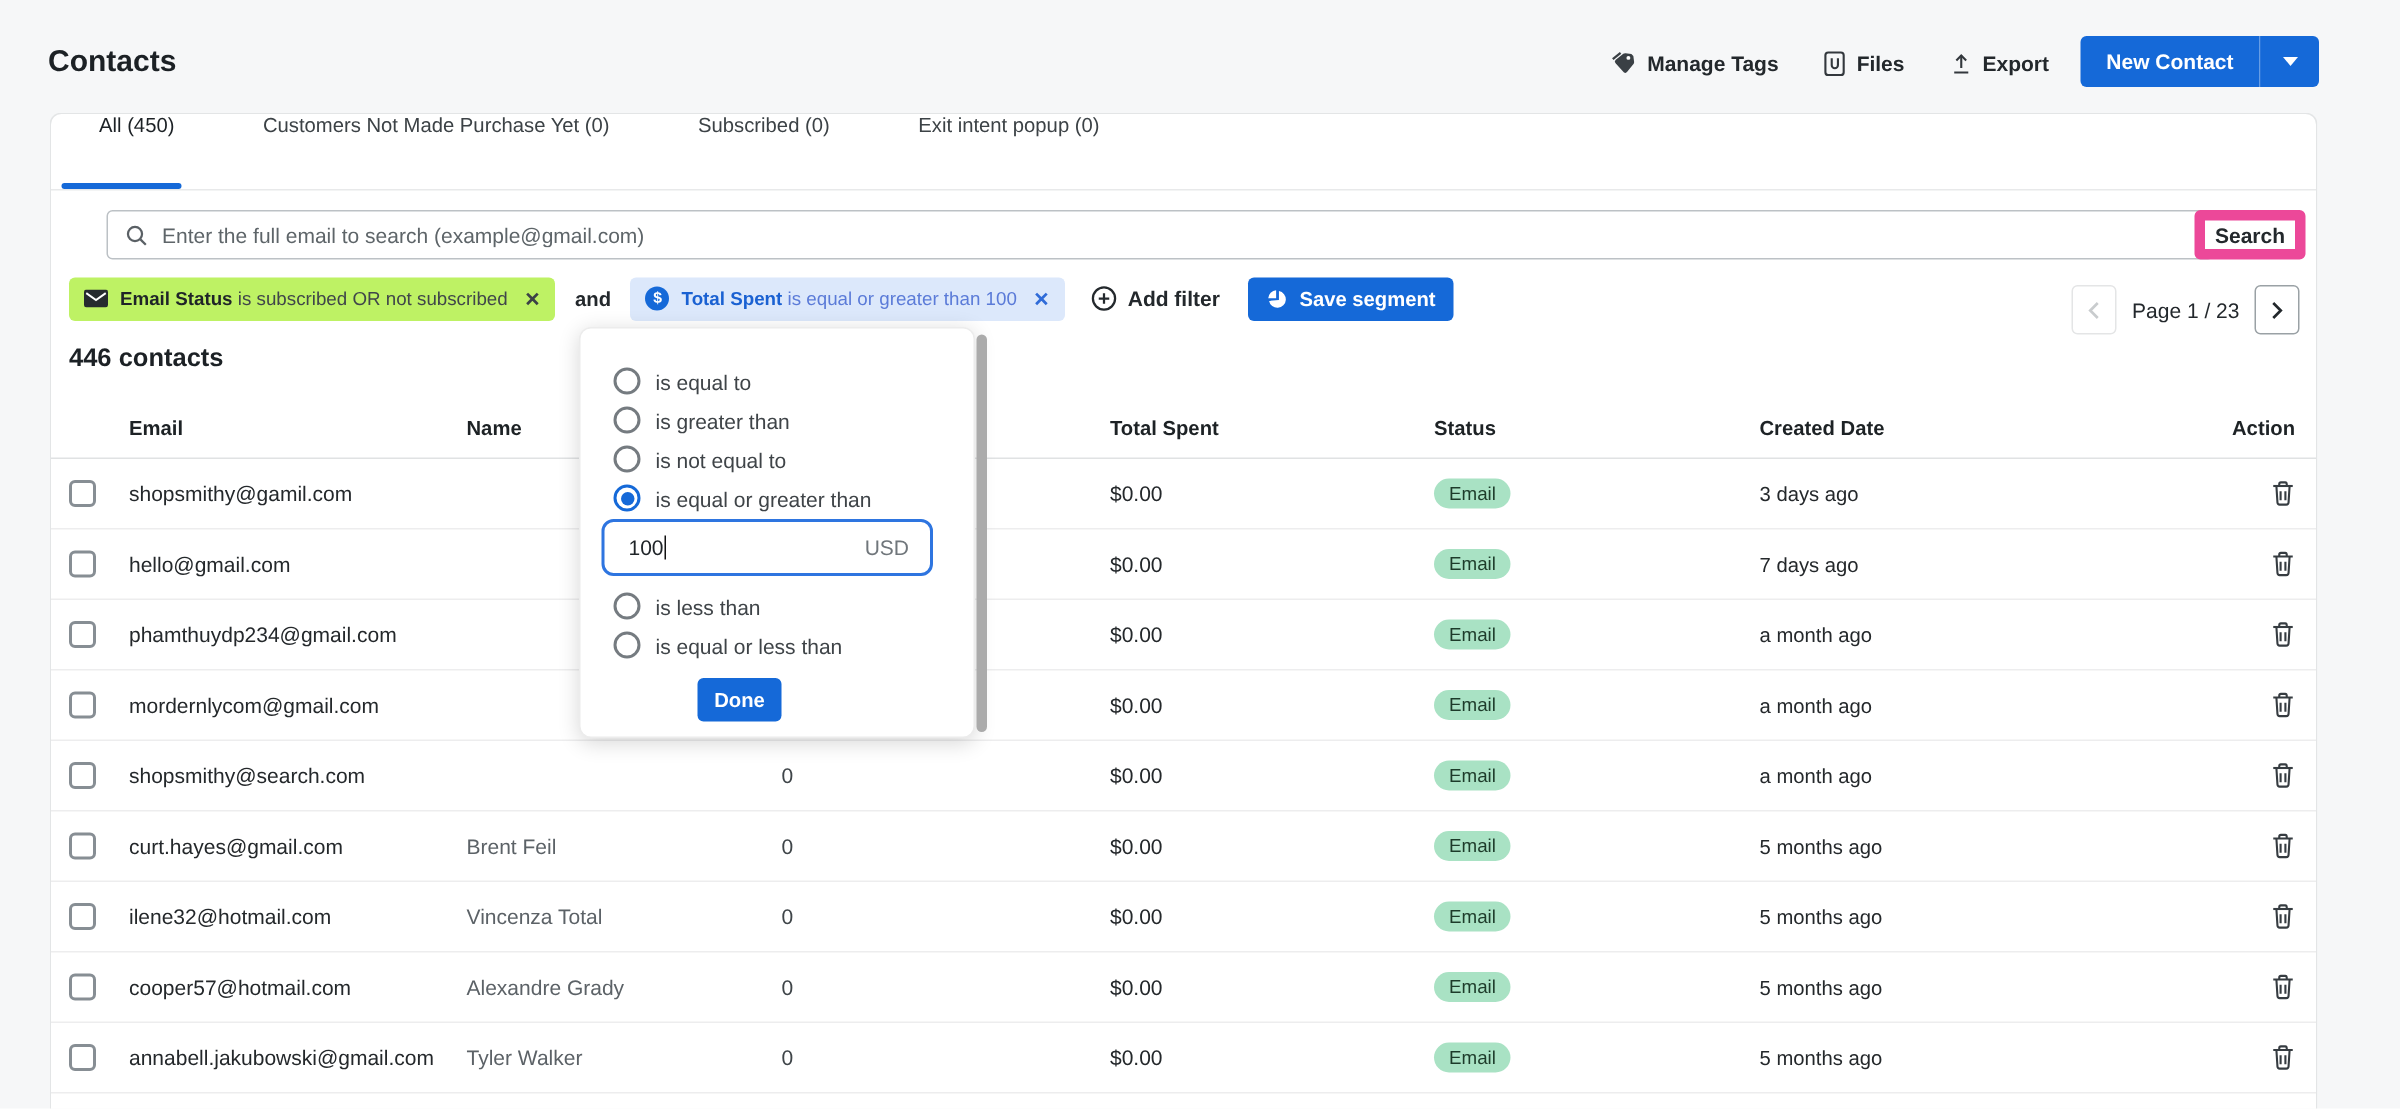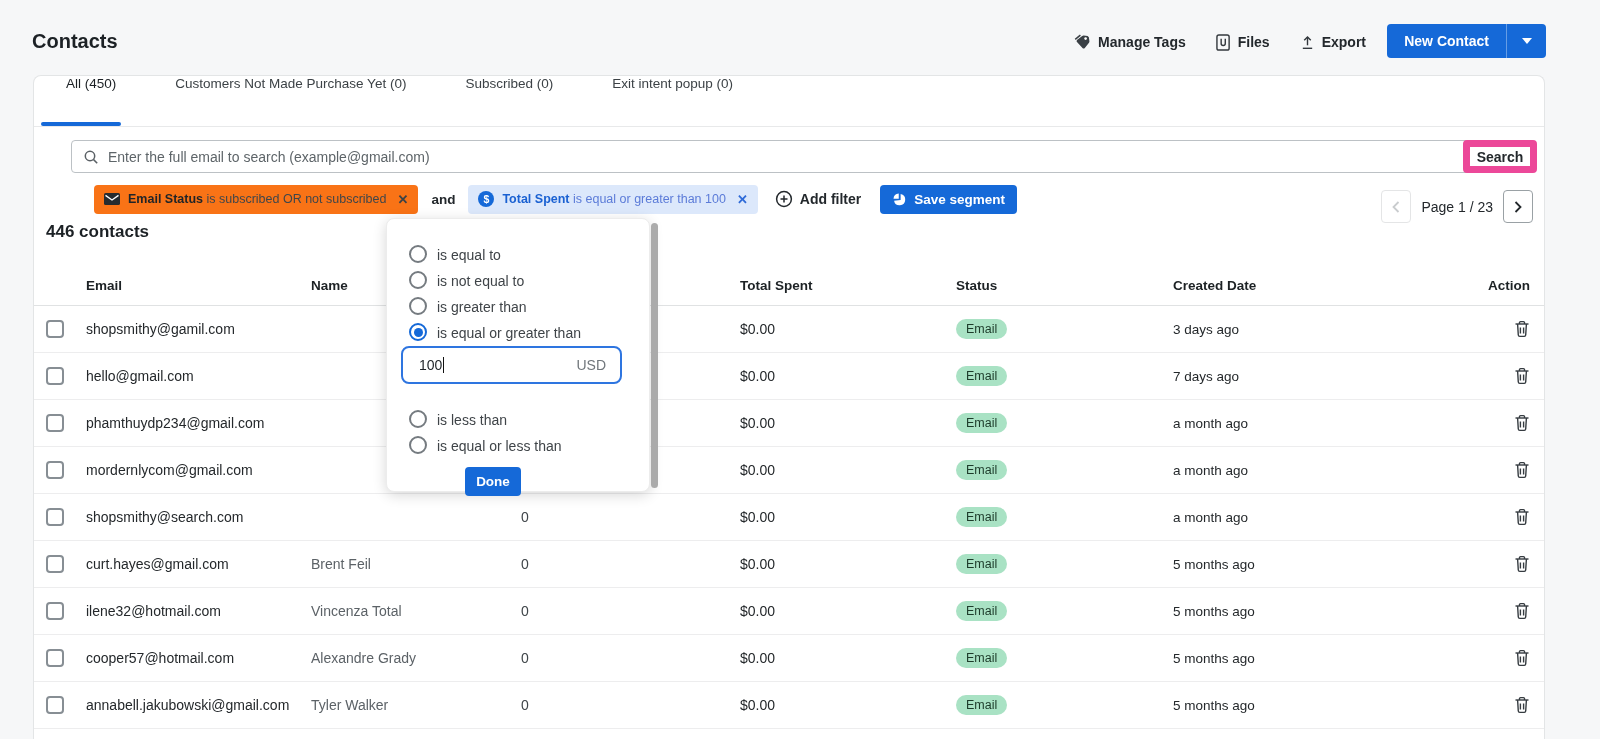--- a/index.html
+++ b/index.html
@@ -60,21 +60,21 @@
   .search-box input::placeholder { color:#5e6569; }
   .search-btn {
     position:absolute; left:1429px; top:64px; width:74px; height:33px;
     background:#fff; border:7px solid #ec4899; border-radius:4px;
     font-size:14px; font-weight:700; color:#23282c; cursor:pointer; font-family:inherit;
   }
 
   
   .filter-row { position:absolute; left:12px; top:108px; height:30px; display:flex; align-items:center; gap:13px; }
   .chip { display:flex; align-items:center; gap:8px; height:29px; padding:0 10px; border-radius:4px; font-size:12.5px; white-space:nowrap; }
-  .chip-gray { background:#f97316; color:#40464a;margin-left:48px; }
+  .chip-gray { background:#bef264; color:#40464a; }
   .chip-gray b { color:#1f2428; font-weight:700; }
   .chip-blue { background:#dce8fb; color:#5b7bd8; }
   .chip-blue b { color:#1a61d2; font-weight:700; }
   .chip-x { font-size:13px; font-weight:700; cursor:pointer; padding-left:3px; }
   .chip-gray .chip-x { color:#3c4246; }
   .chip-blue .chip-x { color:#2f6bd8; }
   .dollar-circle {
     width:16px; height:16px; border-radius:50%; background:#1569d8; color:#fff;
     font-size:10.5px; font-weight:700; display:flex; align-items:center; justify-content:center;
   }
@@ -87,21 +87,21 @@
   }
 
   
   .pagination { position:absolute; top:114px; right:11px; display:flex; align-items:center; gap:10px;padding-left:29px; }
   .page-btn { width:30px; height:33px; border-radius:4px; background:#fff; display:flex; align-items:center; justify-content:center; cursor:pointer; }
   .page-btn.prev { border:1px solid #e4e5e6; color:#c9cccе; color:#c9ccce; cursor:default; }
   .page-btn.next { border:1px solid #9aa1a5; color:#23282c; }
   .page-label { font-size:14px; color:#23282c; }
 
   
-  .toolbar { position:absolute; left:12px; top:146px; height:33px; display:flex; align-items:center;flex-direction:column; }
+  .toolbar { position:absolute; left:12px; top:146px; height:33px; display:flex; align-items:center; }
   .contacts-count { width:140px; font-size:17px; font-weight:700; color:#1c2125; }
   .btn-group { display:flex; height:33px; }
   .btn-send {
     display:flex; align-items:center; gap:8px; background:#1569d8; color:#fff;
     border:none; border-radius:4px 0 0 4px; padding:0 14px; font-size:14px; font-weight:700; cursor:pointer; font-family:inherit;
   }
   .btn-addtag, .btn-more {
     display:flex; align-items:center; gap:8px; background:#fff; color:#1f2428;
     border:1px solid #b9bec2; padding:0 13px; font-size:14px; font-weight:700; cursor:pointer; font-family:inherit;
   }
@@ -140,21 +140,21 @@
   .popup-scrollbar {
     position:absolute; left:651px; top:223px; width:7px; height:265px;
     background:#ababab; border-radius:4px; z-index:41;
   }
   .radio-row { display:flex; align-items:flex-end; gap:10px; height:26px; cursor:pointer; }
   .radio { width:18px; height:18px; border-radius:50%; border:2px solid #757b80; background:#fff; flex:none; display:flex; align-items:center; justify-content:center; }
   .radio.sel { border-color:#1569d8; }
   .radio.sel::after { content:""; width:9px; height:9px; border-radius:50%; background:#1569d8; }
   .radio-label { font-size:14px; color:#3f4448; }
   .amount-box {
-    width:221px; height:38px; margin:5px 0 18px -8px;
+    width:221px; height:38px; margin:5px 0 3px -8px;
     border:2px solid #2e75e0; border-radius:8px; background:#fff;
     display:flex; align-items:center; padding:0 14px 0 16px;
   }
   .amount-value { font-size:14px; color:#1f2428; }
   .text-caret { display:inline-block; width:1px; height:16px; background:#111; margin-left:1px; }
   .amount-cur { margin-left:auto; font-size:14px; color:#70767b; }
   .done-btn {
     display:block; margin:13px auto 0 56px; width:56px; height:29px;
     background:#1569d8; border:none; border-radius:4px; color:#fff;
     font-size:13.5px; font-weight:700; cursor:pointer; font-family:inherit;
@@ -485,25 +485,25 @@
   </div>
 </div>
 
 <div class="popup" id="popup">
     <div class="radio-row">
       <span class="radio"></span>
       <span class="radio-label">is equal to</span>
     </div>
     <div class="radio-row">
       <span class="radio"></span>
-      <span class="radio-label">is not equal to</span>
+      <span class="radio-label">is greater than</span>
     </div>
     <div class="radio-row">
       <span class="radio"></span>
-      <span class="radio-label">is greater than</span>
+      <span class="radio-label">is not equal to</span>
     </div>
     <div class="radio-row">
       <span class="radio sel"></span>
       <span class="radio-label">is equal or greater than</span>
     </div>
     <div class="amount-box">
       <span class="amount-value">100</span>
       <span class="text-caret"></span>
       <span class="amount-cur">USD</span>
     </div>

